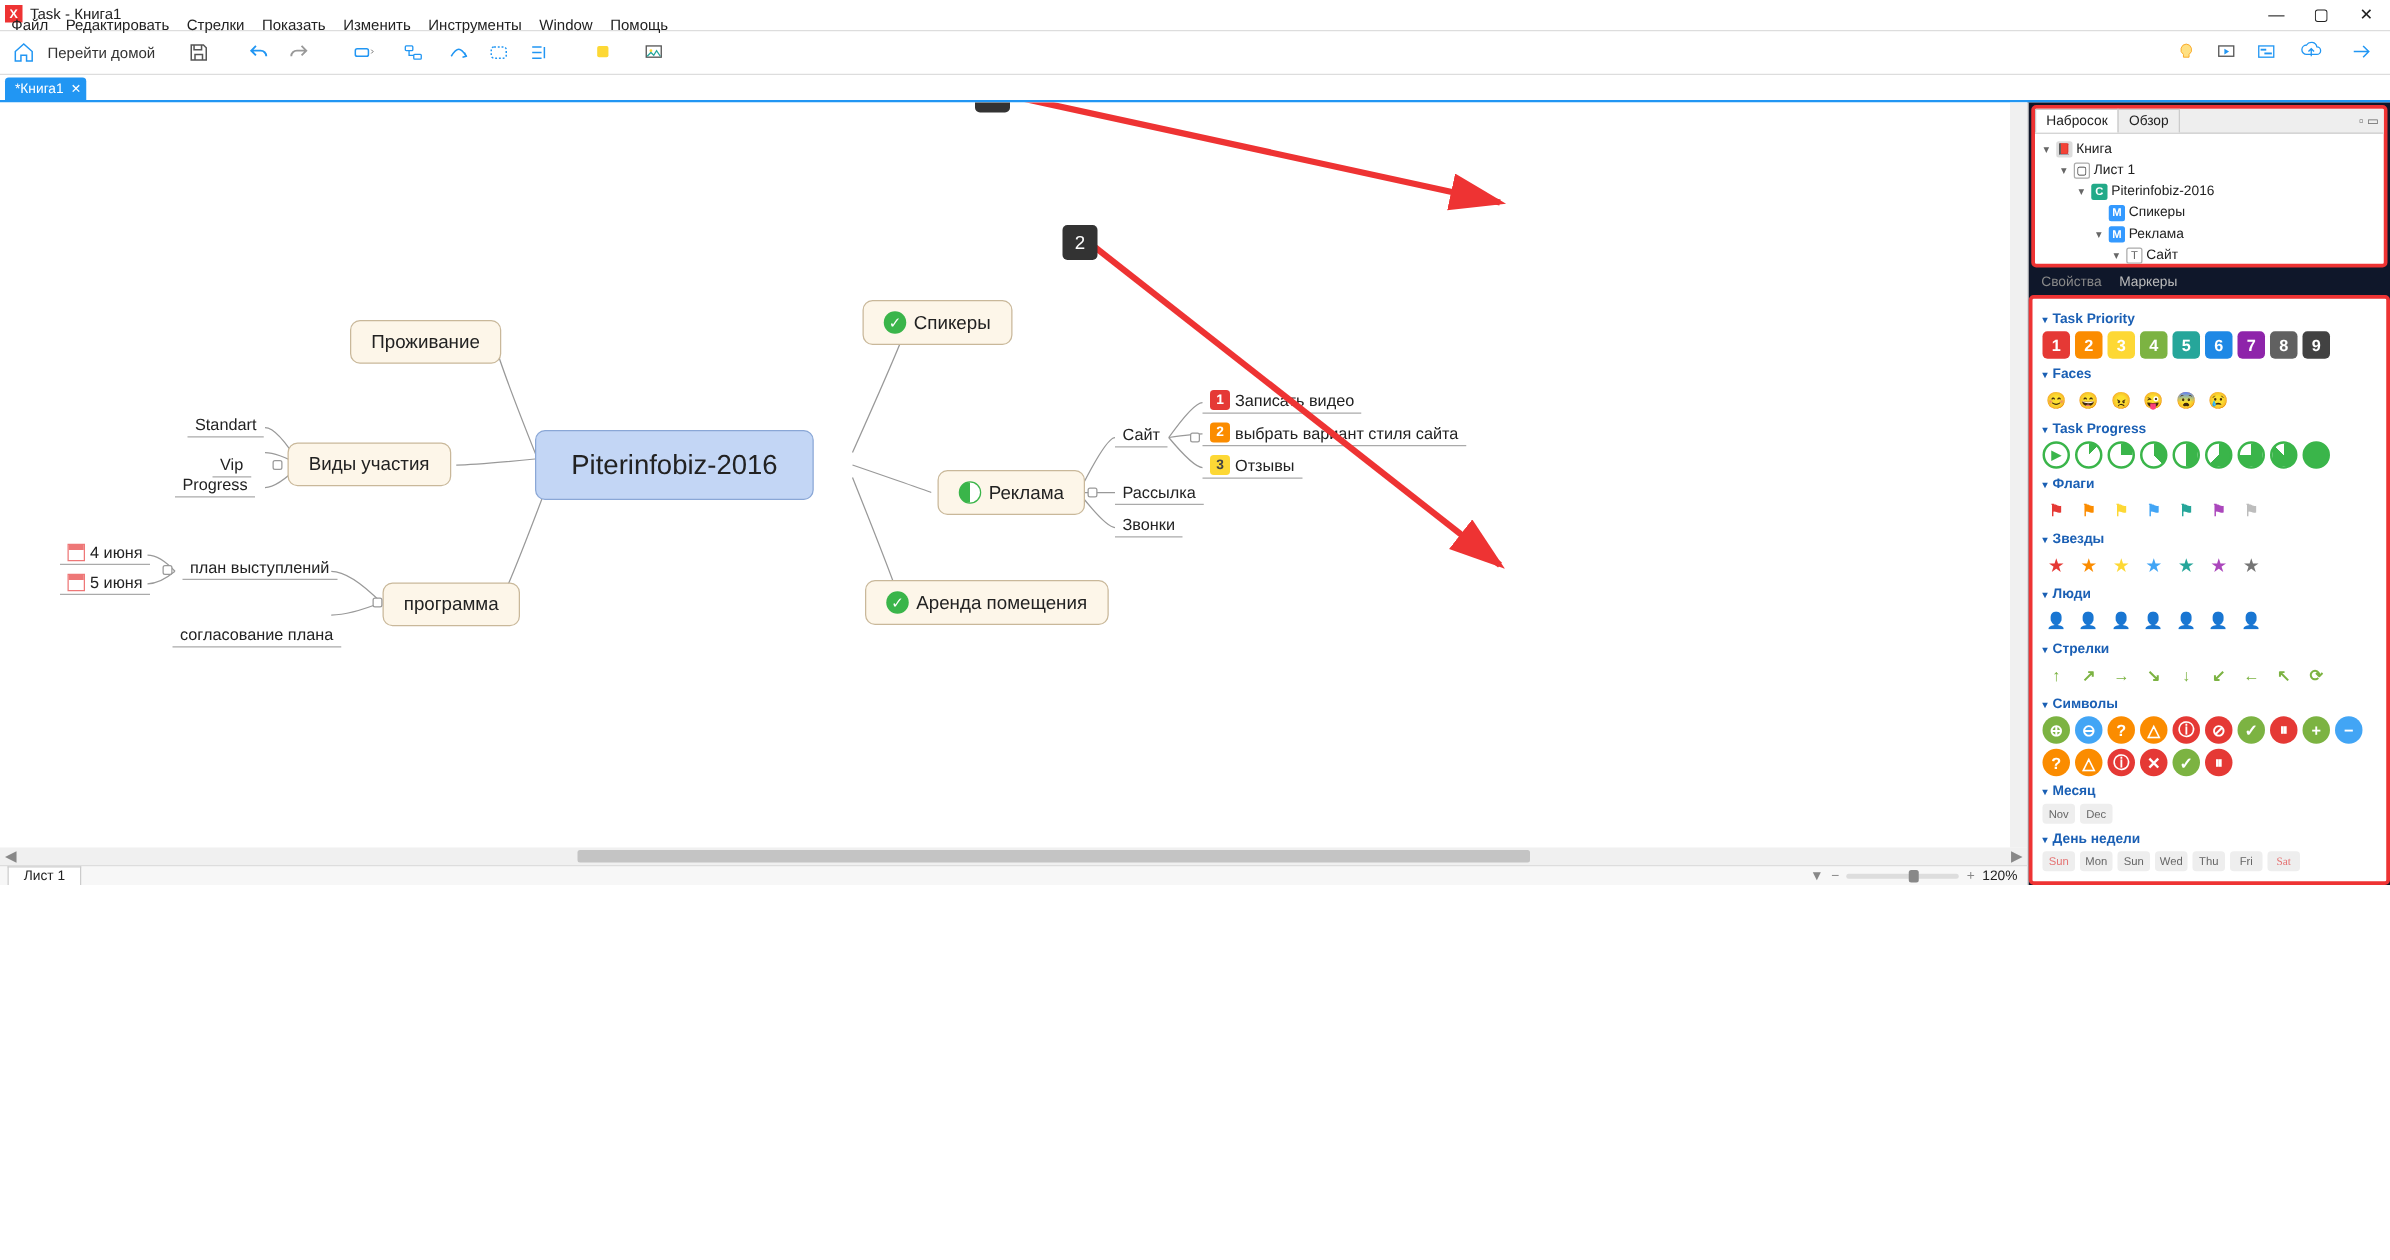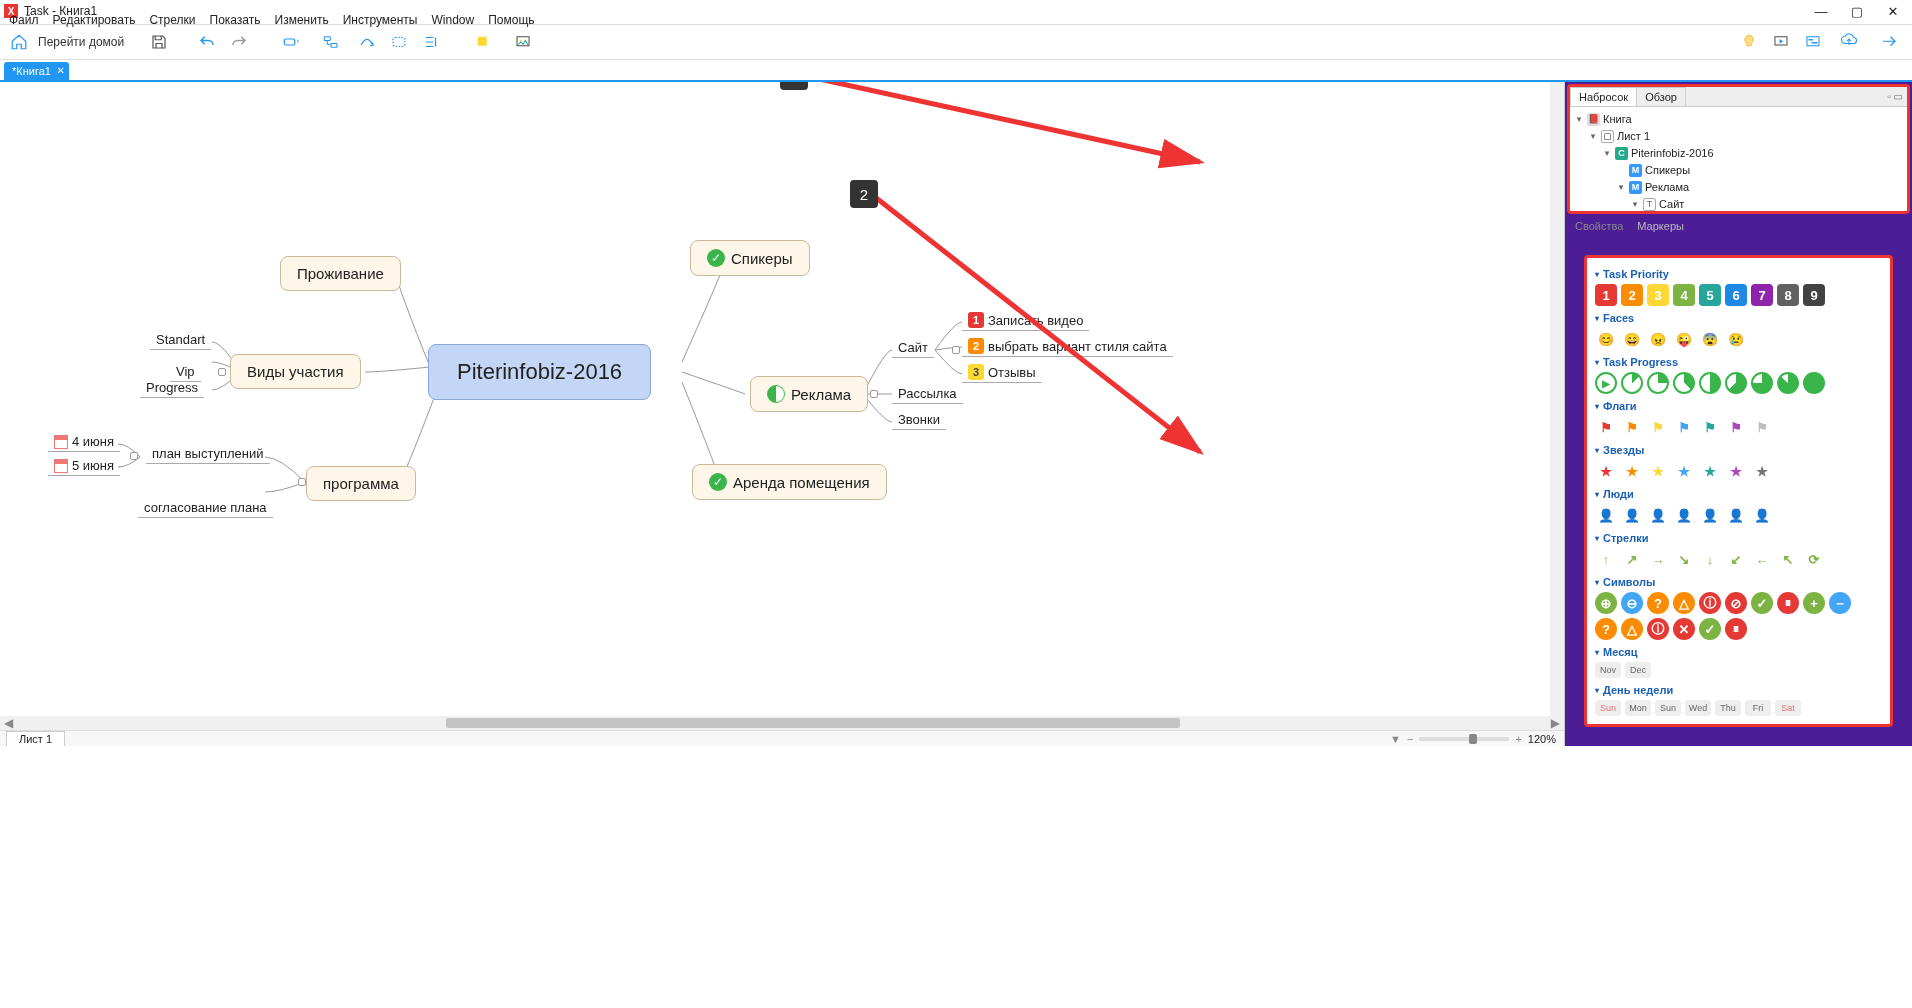--- a/index.html
+++ b/index.html
@@ -34,35 +34,35 @@
 .junction{position:absolute;width:8px;height:8px;border:1px solid #999;background:#fff;border-radius:2px}
 .callout{position:absolute;width:28px;height:28px;background:#333;border-radius:4px;color:#fff;display:flex;align-items:center;justify-content:center;font-size:15px;z-index:20}
 .arrow-line{position:absolute;z-index:19}
 .hscroll{position:absolute;left:0;right:0;bottom:16px;height:14px;background:#f0f0f0;display:flex;align-items:center}
 .hthumb{height:10px;background:#c4c4c4;border-radius:2px}
 .sheetbar{position:absolute;left:0;right:0;bottom:0;height:16px;background:#f7f7f7;border-top:1px solid #ddd;display:flex;align-items:center;font-size:11px}
 .sheetbar .sheet{padding:1px 12px;background:#fff;border:1px solid #ccc;border-bottom:none;margin-left:6px}
 .sheetbar .right{margin-left:auto;display:flex;align-items:center;gap:6px;padding-right:8px}
 .sheetbar .zoombar{width:90px;height:4px;background:#ddd;position:relative;border-radius:2px}
 .sheetbar .zoombar .zthumb{position:absolute;width:8px;height:10px;background:#888;top:-3px;border-radius:2px}
-.rightpanel{width:348px;border-left:1px solid #ccc;display:flex;flex-direction:column;background:#4c1d95}
+.rightpanel{width:290px;border-left:1px solid #ccc;display:flex;flex-direction:column;background:#0f172a}
 .panel-red{border:3px solid #e33;border-radius:4px}
 .panel-tabs{display:flex;border-bottom:1px solid #ccc;background:#eee;align-items:center}
 .panel-tab{padding:3px 8px;font-size:11px;border:1px solid #ccc;border-bottom:none;background:#fff;margin-right:-1px}
 .panel-tab.inactive{background:#eee}
 .panel-tabs .ctrl{margin-left:auto;padding:0 4px;font-size:10px;color:#666}
 .outline{flex:0 0 auto;height:130px;overflow:hidden;background:#fff;margin:2px}
 .tree{padding:4px 4px;font-size:11px;line-height:17px}
 .tree-row{display:flex;align-items:center;gap:3px;white-space:nowrap}
 .tree-tw{width:10px;text-align:center;color:#666;font-size:9px}
 .tree-ic{width:13px;height:13px;display:inline-flex;align-items:center;justify-content:center;font-size:9px;border-radius:2px}
 .tic-book{background:#ddd}.tic-sheet{border:1px solid #aaa}.tic-c{background:#2a8;color:#fff;font-weight:bold}.tic-m{background:#39f;color:#fff;font-weight:bold}.tic-t{border:1px solid #aaa;color:#666}
 .proptabs{display:flex;padding:2px 4px;gap:2px;font-size:11px;color:#888}
 .proptabs span{padding:2px 6px}
-.markers{flex:1;overflow-y:auto;padding:4px 8px;background:#fff;margin:19px}
+.markers{flex:1;overflow-y:auto;padding:4px 8px;background:#fff;margin:0}
 .mgroup-h{color:#1a5fb4;font-weight:bold;font-size:11px;margin:6px 0 4px;display:flex;align-items:center;gap:4px}
 .mgroup-h::before{content:"▾";font-size:8px}
 .mrow{display:flex;gap:4px;flex-wrap:wrap;margin-bottom:4px}
 .mk{width:22px;height:22px;border-radius:4px;display:flex;align-items:center;justify-content:center;font-size:13px;font-weight:bold;color:#fff}
 .mk.round{border-radius:50%}
 .mk.pill{border-radius:3px;width:26px;height:16px;font-size:9px;background:#eee;color:#666;font-weight:normal}
 .vscroll{width:14px;background:#f0f0f0;position:absolute;right:0;top:0;bottom:30px}
 </style>
 </head>
 <body>
@@ -497,17 +497,17 @@
           <div class="mk pill">Dec</div>
         </div>
         <div class="mgroup-h">День недели</div>
         <div class="mrow">
           <div class="mk pill" style="color: rgb(229, 115, 115);">Sun</div>
           <div class="mk pill">Mon</div>
           <div class="mk pill">Sun</div>
           <div class="mk pill">Wed</div>
           <div class="mk pill">Thu</div>
           <div class="mk pill">Fri</div>
-          <div class="mk pill" style="color: rgb(229, 115, 115);">Sat</div>
+          <div class="mk pill" style="color: rgb(229, 115, 115); font-family: Liberation Serif, serif;">Sat</div>
         </div>
       </div>
   </div>
 </div>
 
 </body></html>

